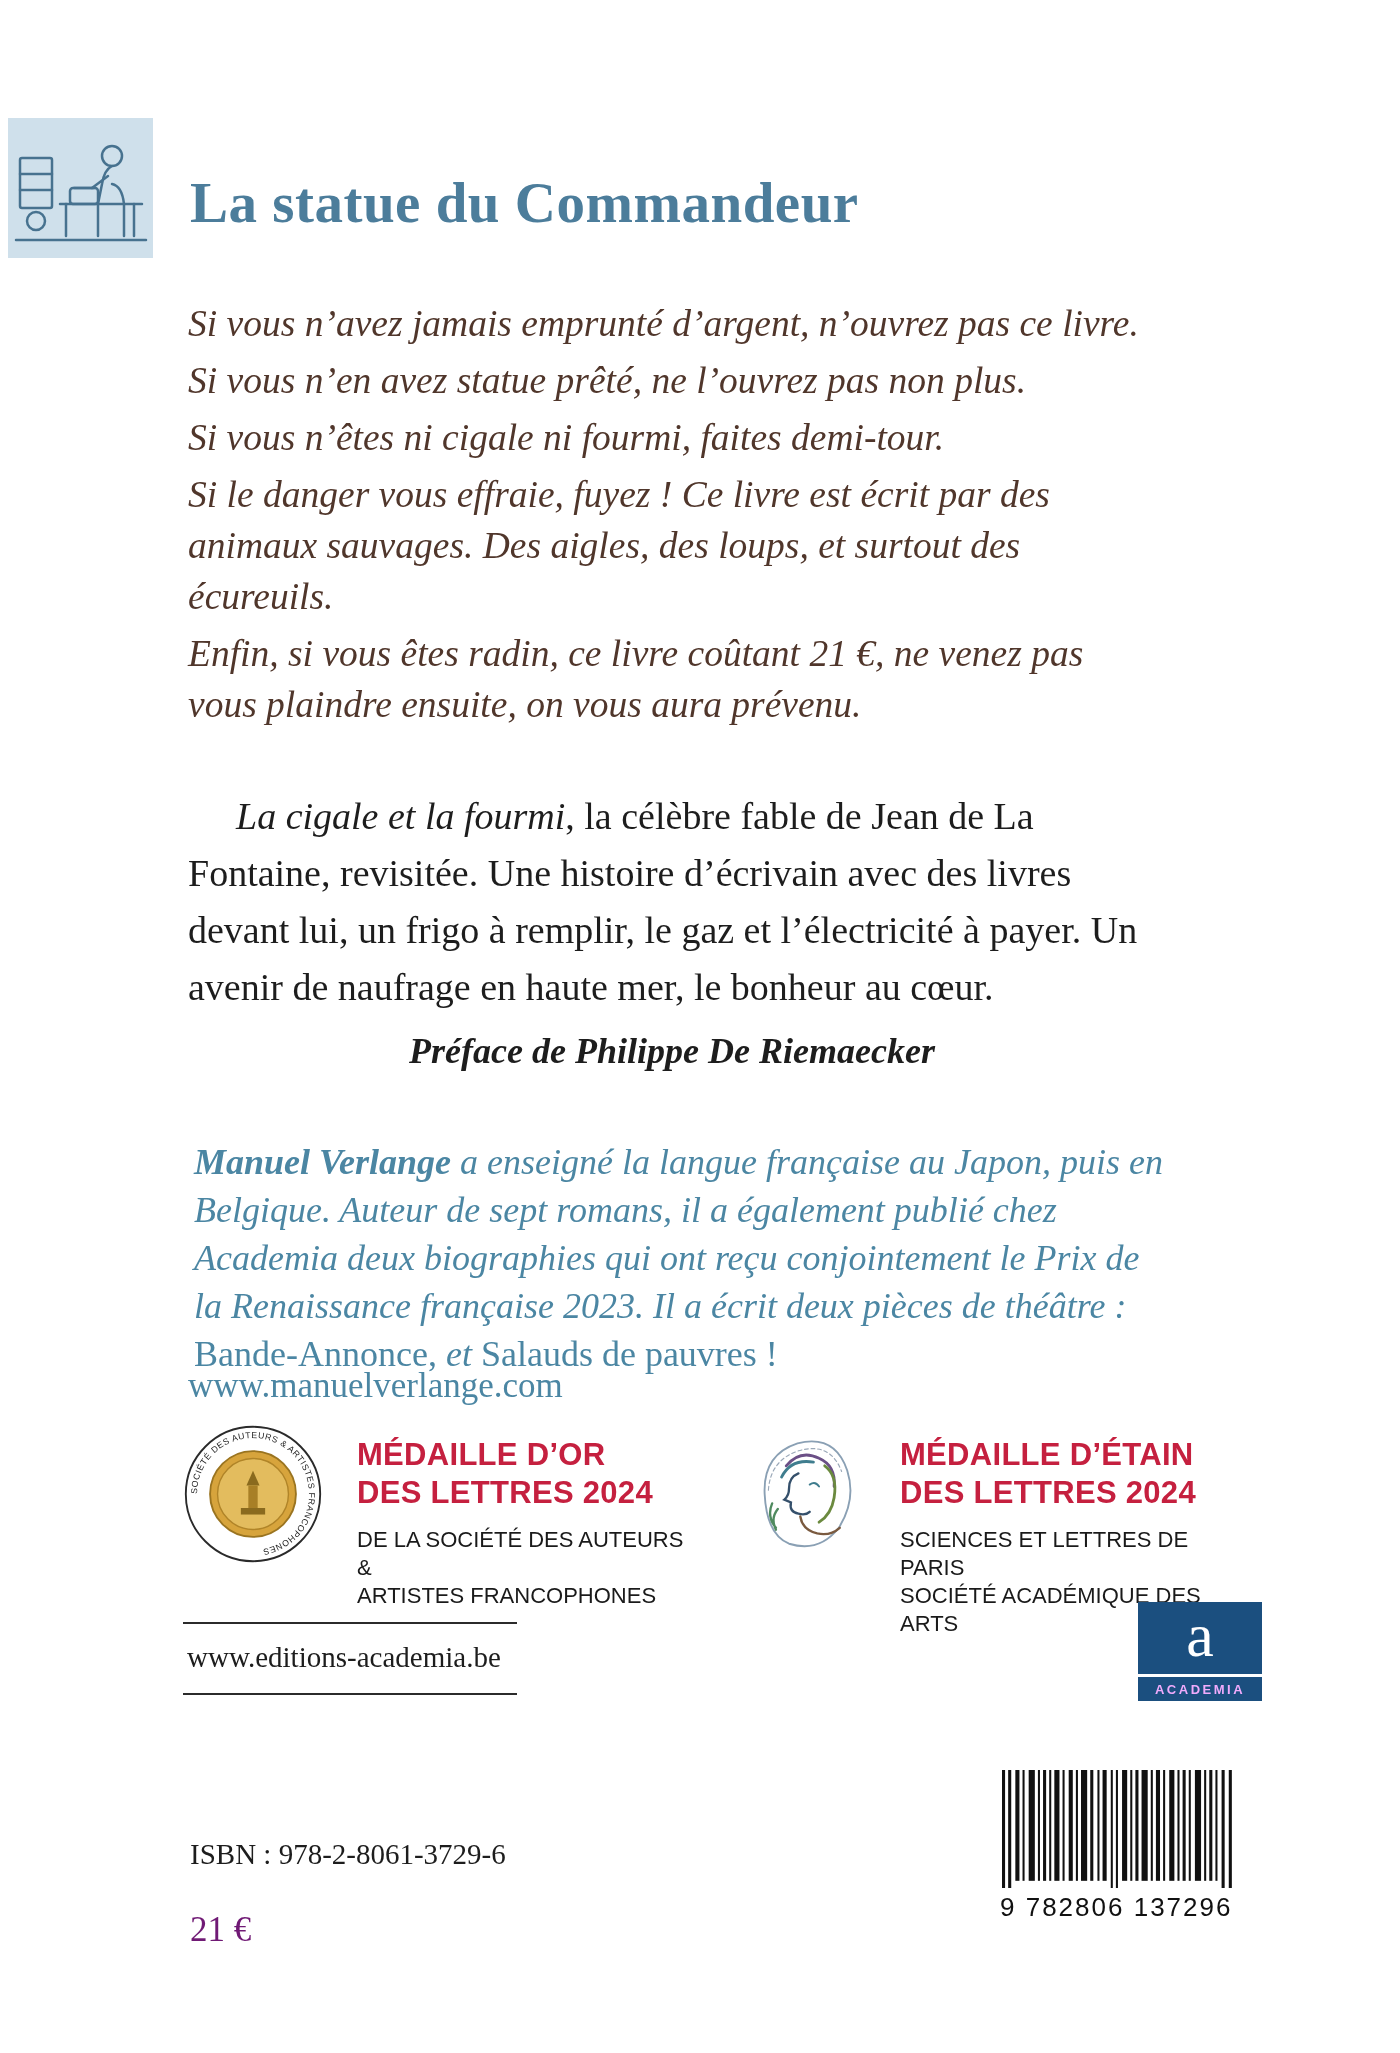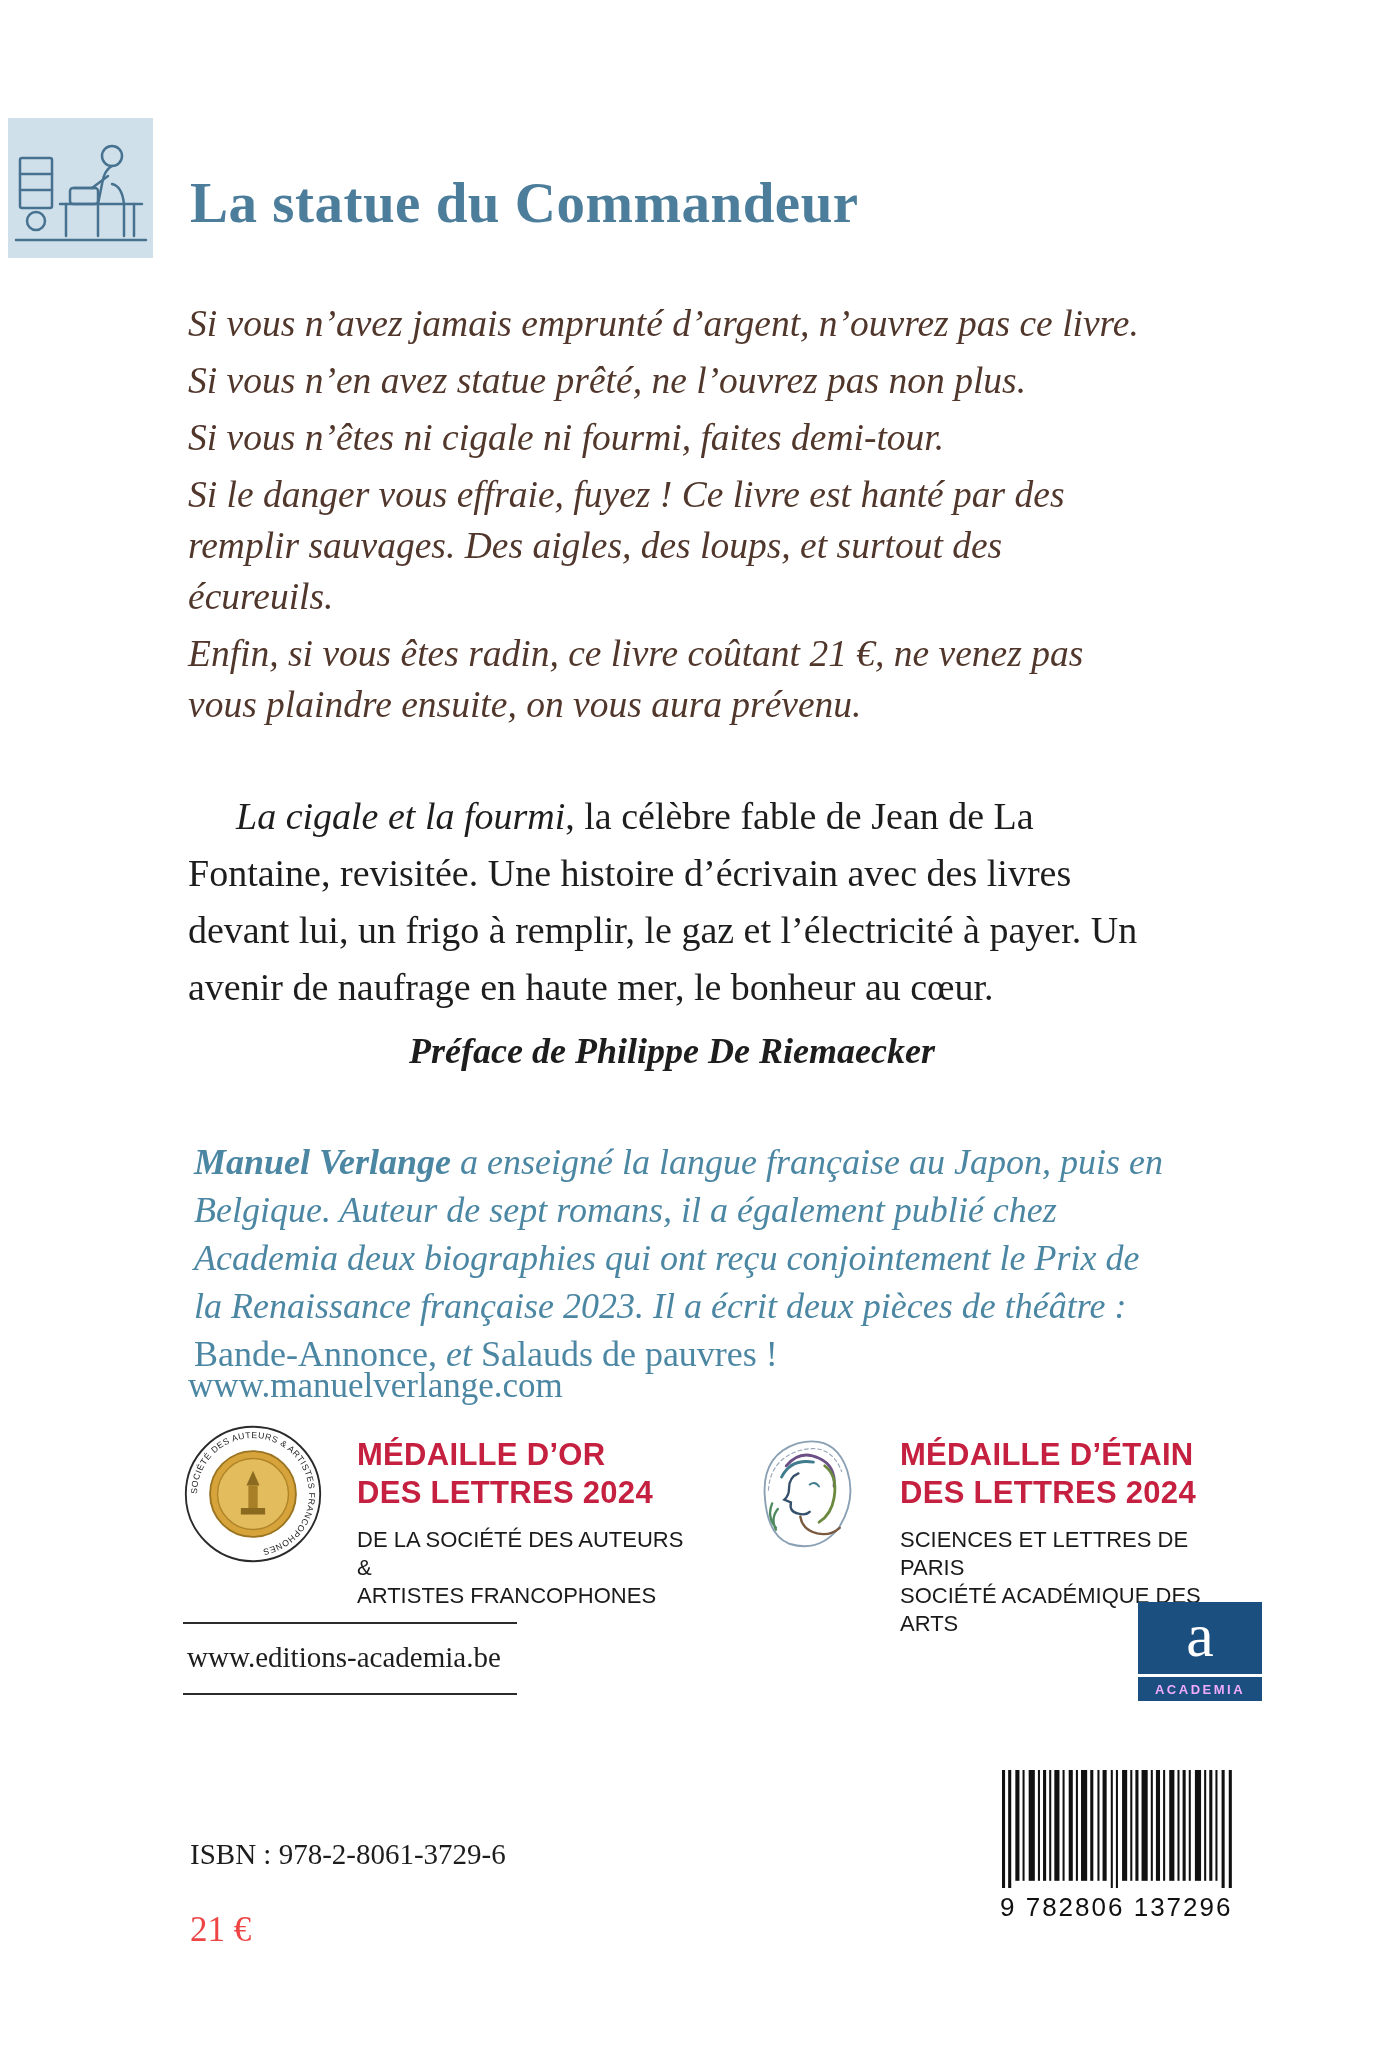--- a/index.html
+++ b/index.html
@@ -50,21 +50,21 @@
   .academia{position:absolute;left:1138px;top:1602px;width:124px;
             font-family:"Liberation Sans","DejaVu Sans",sans-serif;text-align:center;}
   .academia .sq{background:#1b4f7f;height:72px;display:flex;align-items:center;justify-content:center;}
   .academia .sq .letter{color:#ffffff;font-family:"Liberation Serif","DejaVu Serif",serif;
                         font-size:62px;line-height:62px;transform:translateY(-3px);}
   .academia .strip{background:#1b4f7f;height:24px;margin-top:3px;display:flex;align-items:center;justify-content:center;
                    color:#f0abfc;font-weight:bold;font-size:13px;letter-spacing:2.5px;}
 
   
   .isbn{position:absolute;left:190px;top:1838px;font-size:29px;color:#1d1d1d;}
-  .price{position:absolute;left:190px;top:1910px;font-size:35px;color:#ef4444;}
+  .price{position:absolute;left:190px;top:1910px;font-size:35px;color:#701a75;}
   .barcode{position:absolute;left:1000px;top:1770px;width:240px;text-align:left;}
   .barcode svg{display:block;}
   .barcode-digits{margin-top:4px;font-family:"Liberation Sans","DejaVu Sans",sans-serif;
                   font-size:26px;letter-spacing:2px;color:#111111;}
 </style>
 </head>
 <body>
 
 <div class="page">
 
@@ -95,21 +95,21 @@
       </g>
     </svg>
   </div>
 
   <h1 class="title">La statue du Commandeur</h1>
 
   <section class="intro">
     <p>Si vous n’avez jamais emprunté d’argent, n’ouvrez pas ce livre.</p>
     <p>Si vous n’en avez statue prêté, ne l’ouvrez pas non plus.</p>
     <p>Si vous n’êtes ni cigale ni fourmi, faites demi-tour.</p>
-    <p>Si le danger vous effraie, fuyez ! Ce livre est hanté par des remplir sauvages. Des aigles, des loups, et surtout des écureuils.</p>
+    <p>Si le danger vous effraie, fuyez ! Ce livre est écrit par des animaux sauvages. Des aigles, des loups, et surtout des écureuils.</p>
     <p>Enfin, si vous êtes radin, ce livre coûtant 21 €, ne venez pas vous plaindre ensuite, on vous aura prévenu.</p>
   </section>
 
   <p class="description"><em>La cigale et la fourmi</em><span>, la célèbre fable de Jean de La Fontaine, revisitée. Une histoire d’écrivain avec des livres devant lui, un frigo à remplir, le gaz et l’électricité à payer. Un avenir de naufrage en haute mer, le bonheur au cœur.</span></p>
 
   <div class="preface">Préface de Philippe De Riemaecker</div>
 
   <p class="bio"><strong class="bio-author">Manuel Verlange</strong><span> a enseigné la langue française au Japon, puis en Belgique. Auteur de sept romans, il a également publié chez Academia deux biographies qui ont reçu conjointement le Prix de la Renaissance française 2023. Il a écrit deux pièces de théâtre : </span><span class="roman">Bande-Annonce,</span><span> et </span><span class="roman">Salauds de pauvres !</span></p>
 
   <div class="website">www.manuelverlange.com</div>

